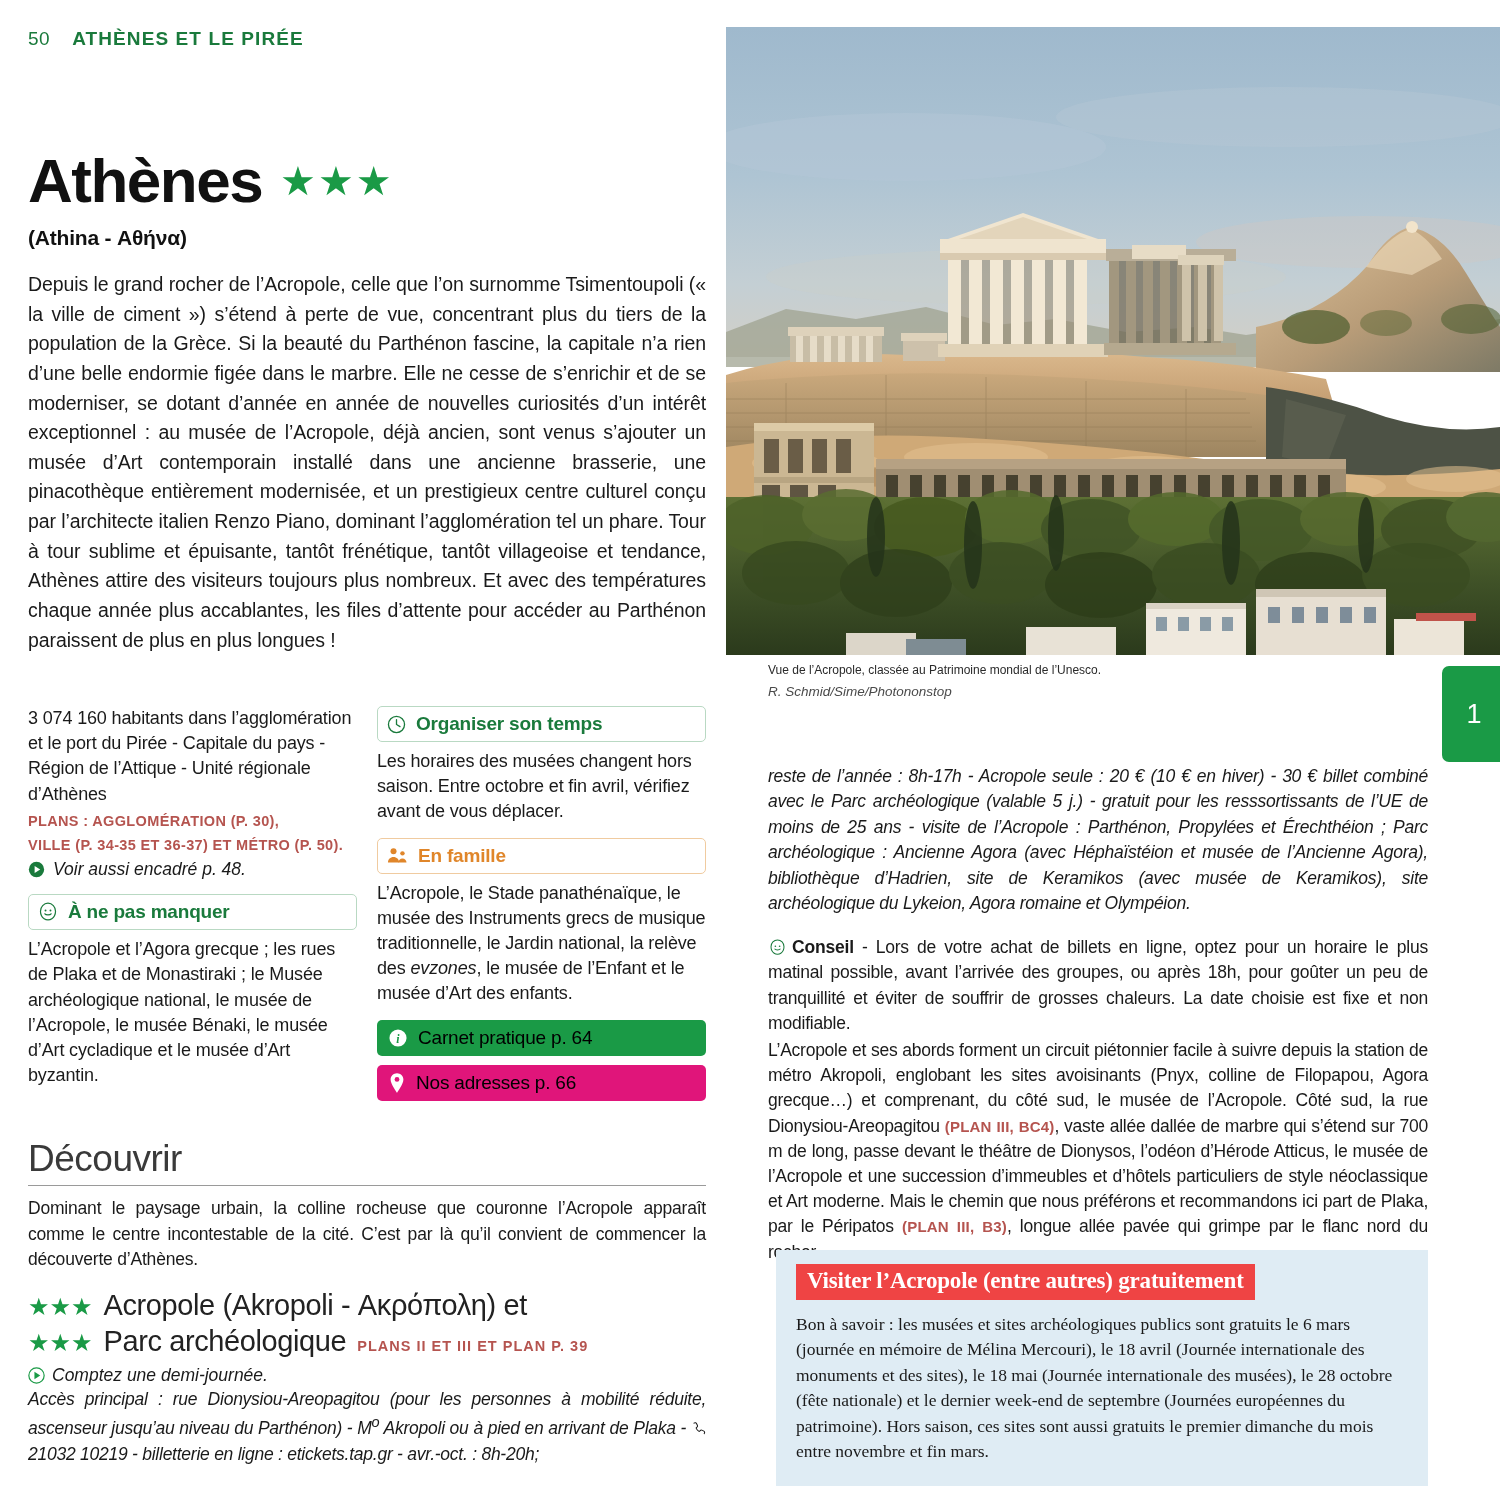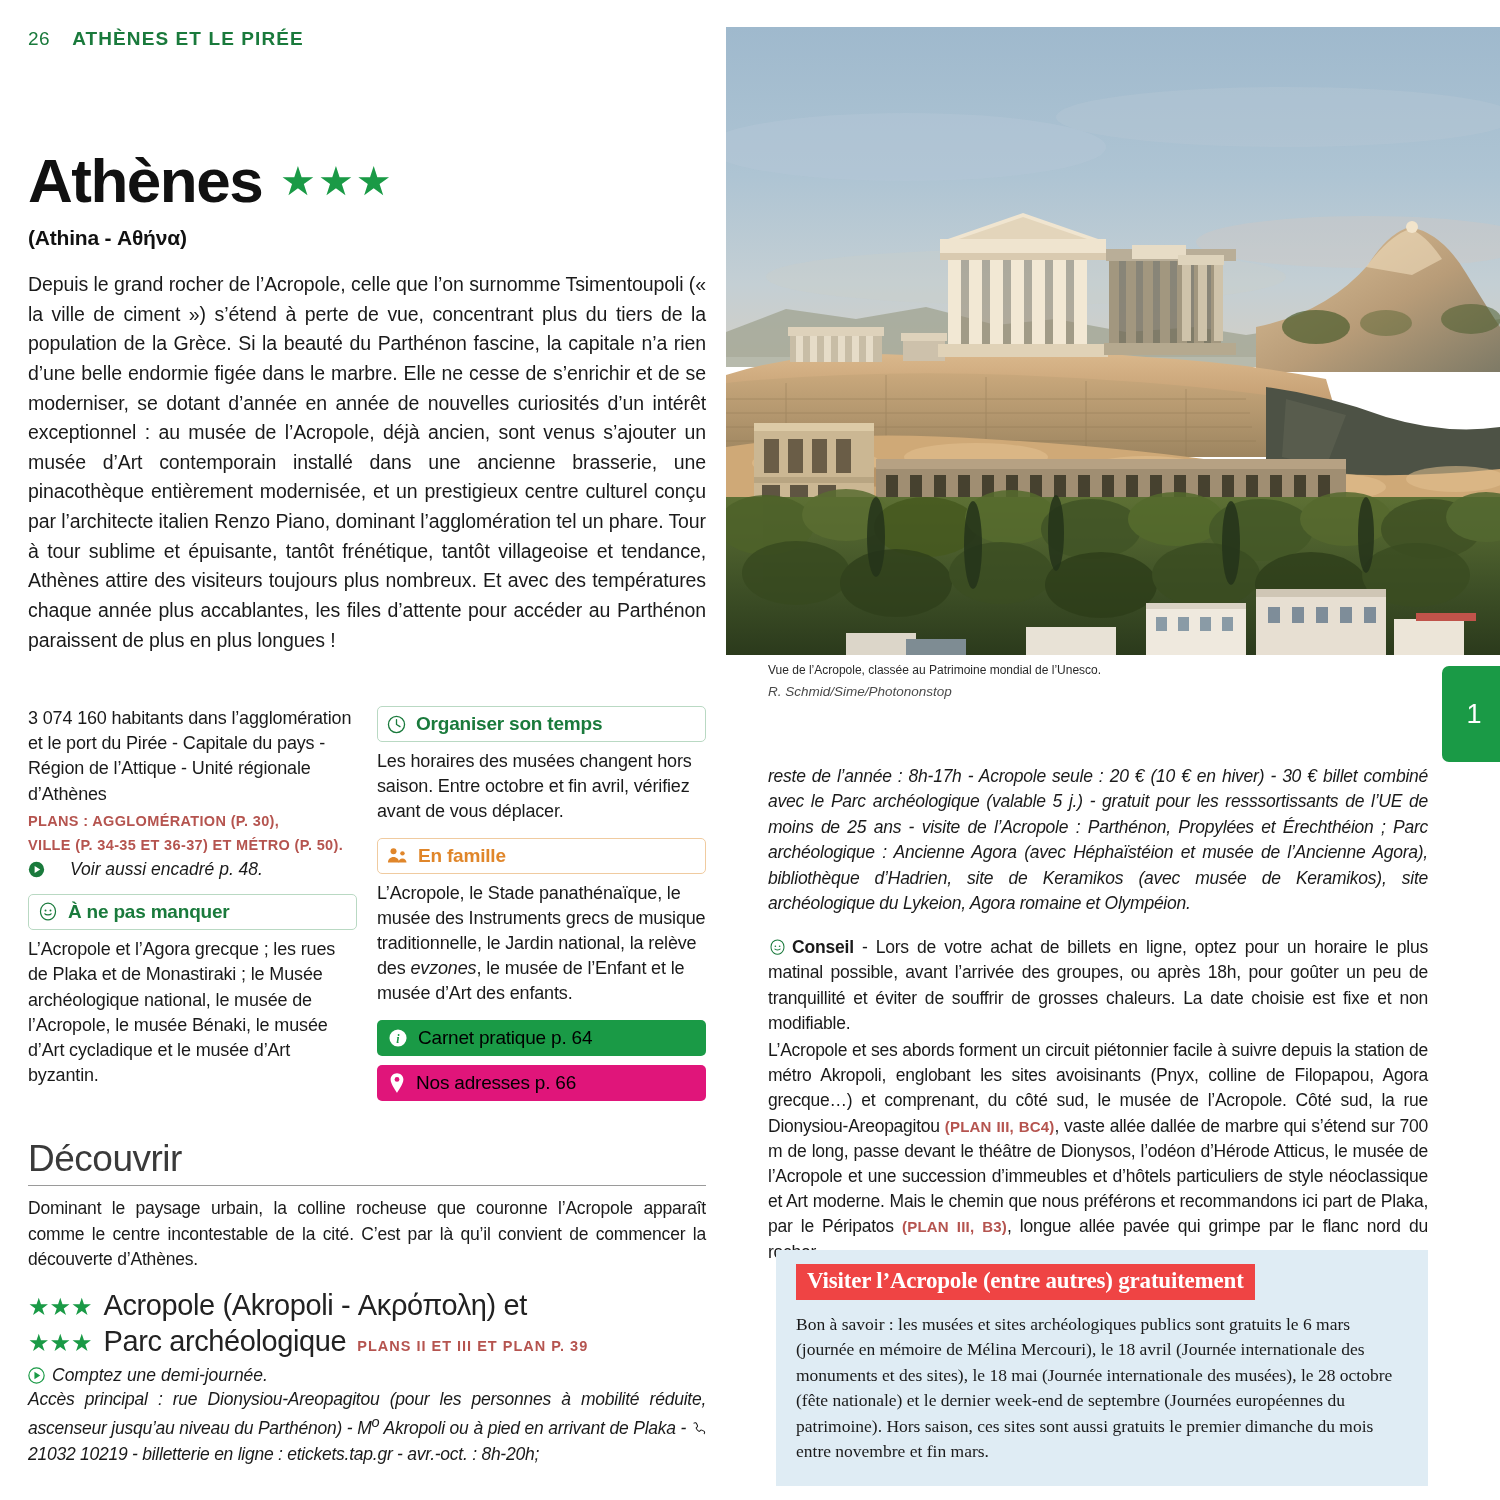--- a/index.html
+++ b/index.html
@@ -63,21 +63,21 @@
   .ibox-body {
     font-size:18px; line-height:1.40; color:#1a1a1a; letter-spacing:-0.15px;
     margin-bottom:13px;
   }
   .plans-ref {
     font-size:14.5px; color:#b5544f; letter-spacing:.35px; font-weight:600;
     line-height:1.5; display:block; margin-top:2px;
   }
   .voir-line {
     font-size:17.5px; font-style:italic; color:#1a1a1a; display:flex;
-    align-items:center; gap:25px; margin-top:3px;
+    align-items:center; gap:8px; margin-top:3px;
   }
   .bar-btn {
     border-radius:5px; padding:7px 11px; display:flex; align-items:center;
     gap:10px; margin-bottom:9px;
   }
   .bar-btn.green { background:#1a9a46; }
   .bar-btn.pink  { background:#e0157a; }
   .bar-btn .lbl { color:#000000; font-size:19px; font-weight:400; letter-spacing:-0.2px; }
 
   
@@ -166,21 +166,21 @@
     margin-top:12px; text-align:left;
   }
 
   
   .icn { display:inline-flex; align-items:center; justify-content:center; flex:none; }
 </style>
 </head>
 <body>
 
 <div id="running-head">
-  <span class="folio">26</span>
+  <span class="folio">50</span>
   <span class="rh-title">ATHÈNES ET LE PIRÉE</span>
 </div>
 
 <div id="left-col">
   <div id="city-title-row">
     <span id="city-title">Athènes</span>
     <span class="stars-big">★★★</span>
   </div>
   <div id="city-subtitle">(Athina - Αθήνα)</div>
   <div id="intro-text">Depuis le grand rocher de l’Acropole, celle que l’on surnomme Tsimentoupoli (« la ville de ciment ») s’étend à perte de vue, concentrant plus du tiers de la population de la Grèce. Si la beauté du Parthénon fascine, la capitale n’a rien d’une belle endormie figée dans le marbre. Elle ne cesse de s’enrichir et de se moderniser, se dotant d’année en année de nouvelles curiosités d’un intérêt exceptionnel : au musée de l’Acropole, déjà ancien, sont venus s’ajouter un musée d’Art contemporain installé dans une ancienne brasserie, une pinacothèque entièrement modernisée, et un prestigieux centre culturel conçu par l’architecte italien Renzo Piano, dominant l’agglomération tel un phare. Tour à tour sublime et épuisante, tantôt frénétique, tantôt villageoise et tendance, Athènes attire des visiteurs toujours plus nombreux. Et avec des températures chaque année plus accablantes, les files d’attente pour accéder au Parthénon paraissent de plus en plus longues !</div>

